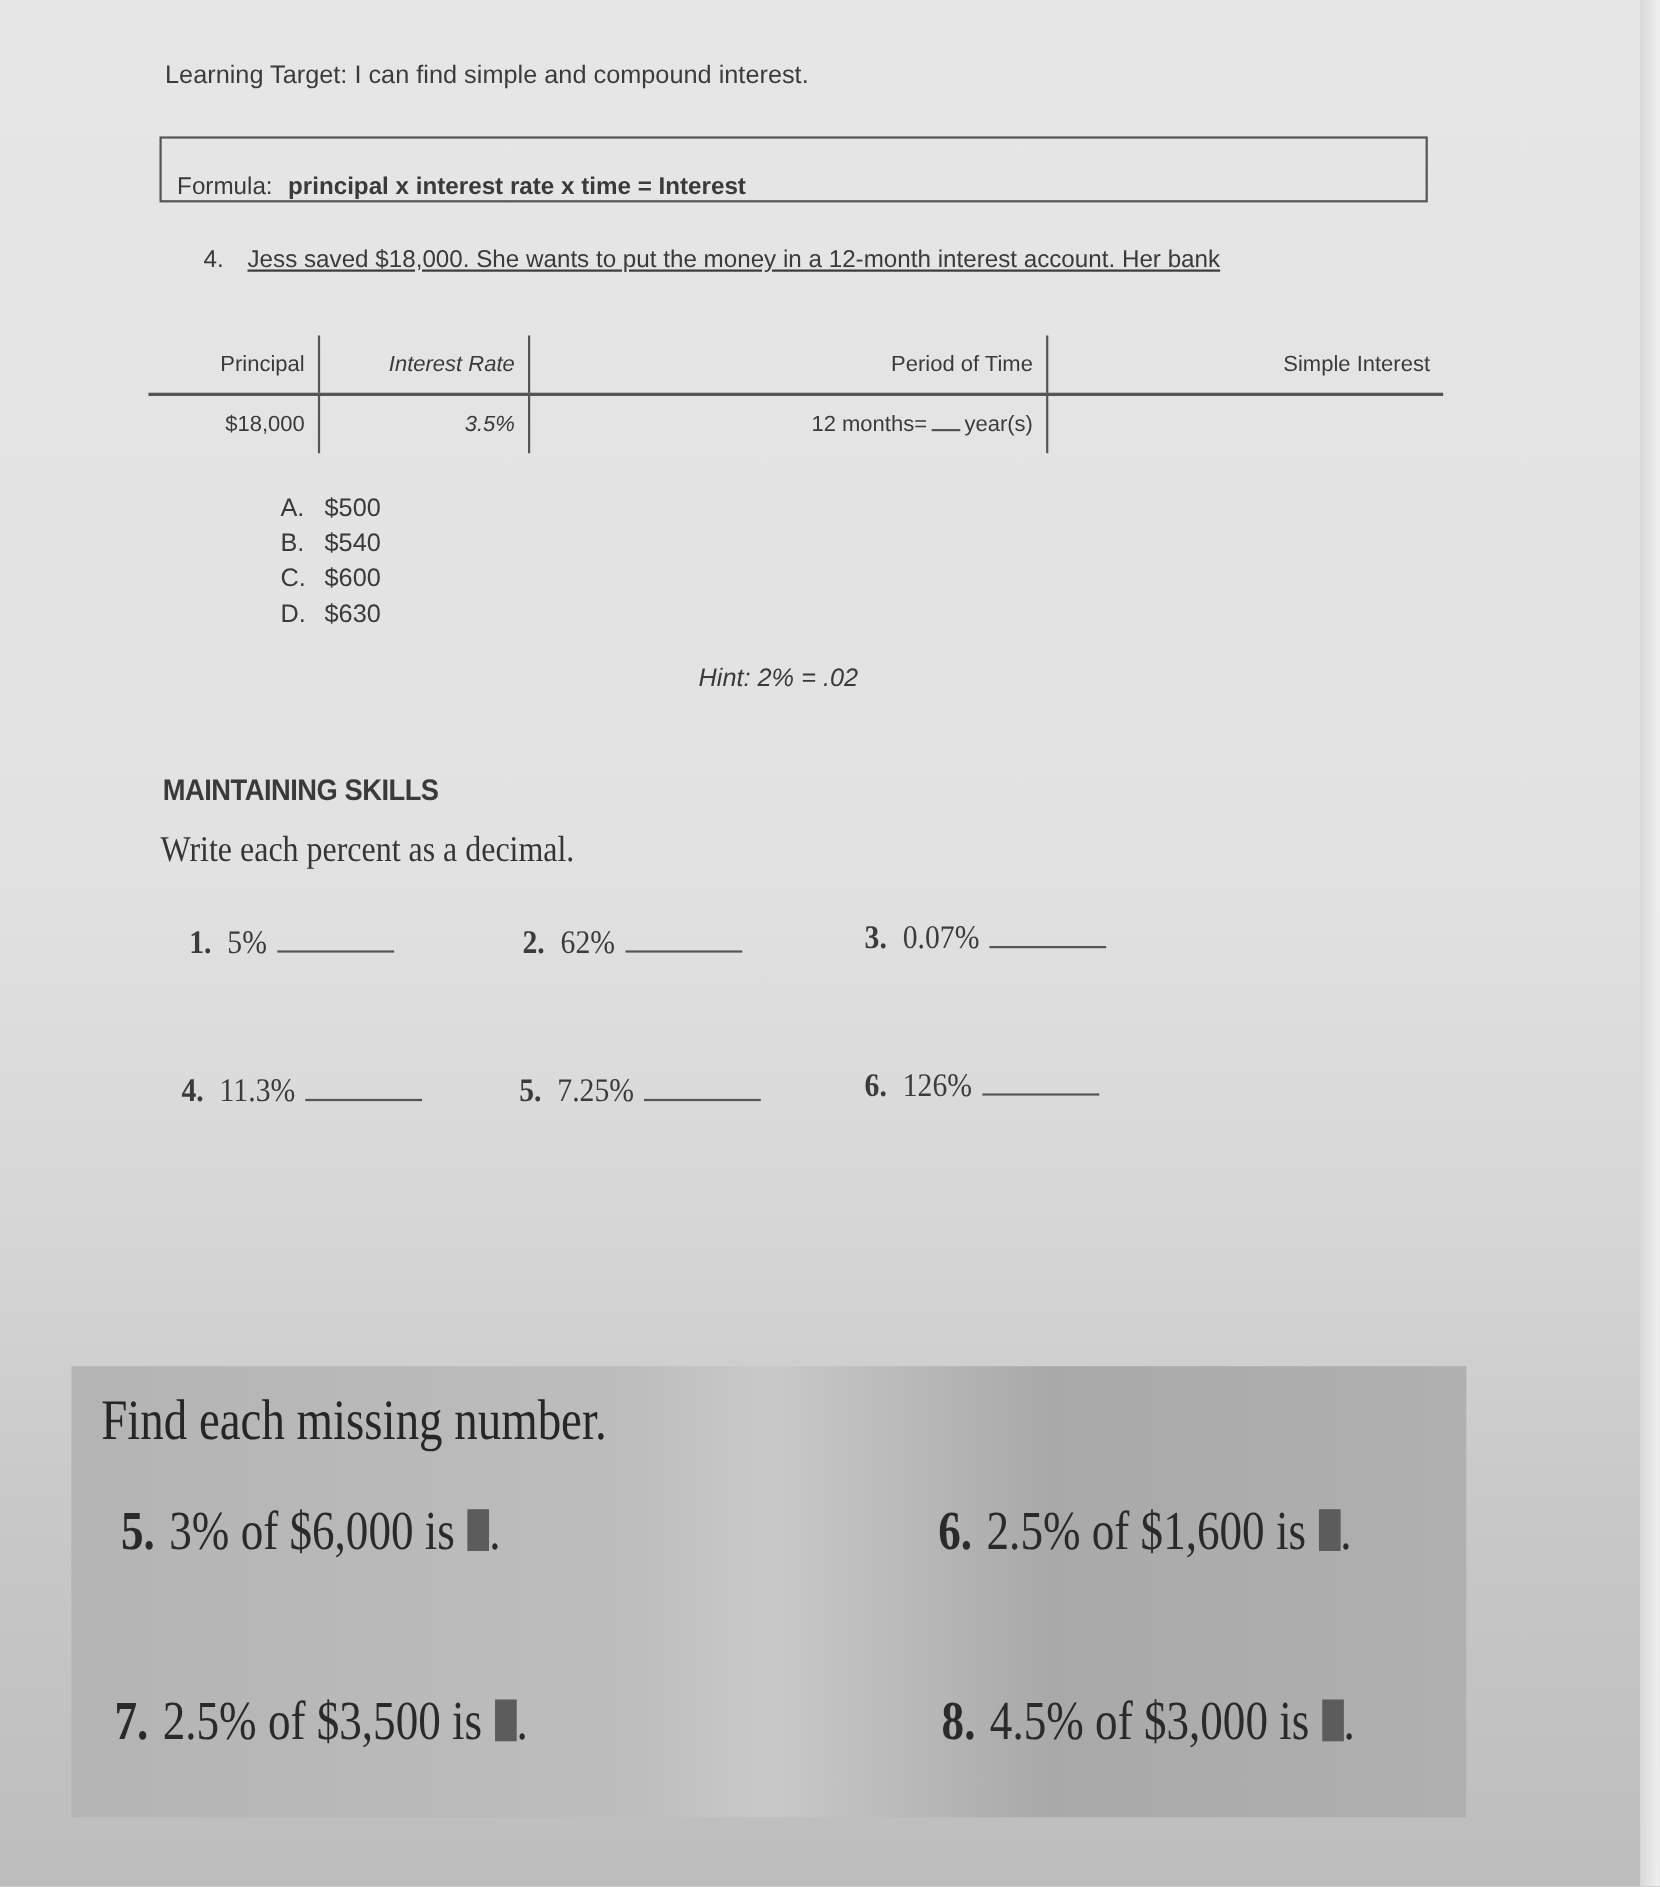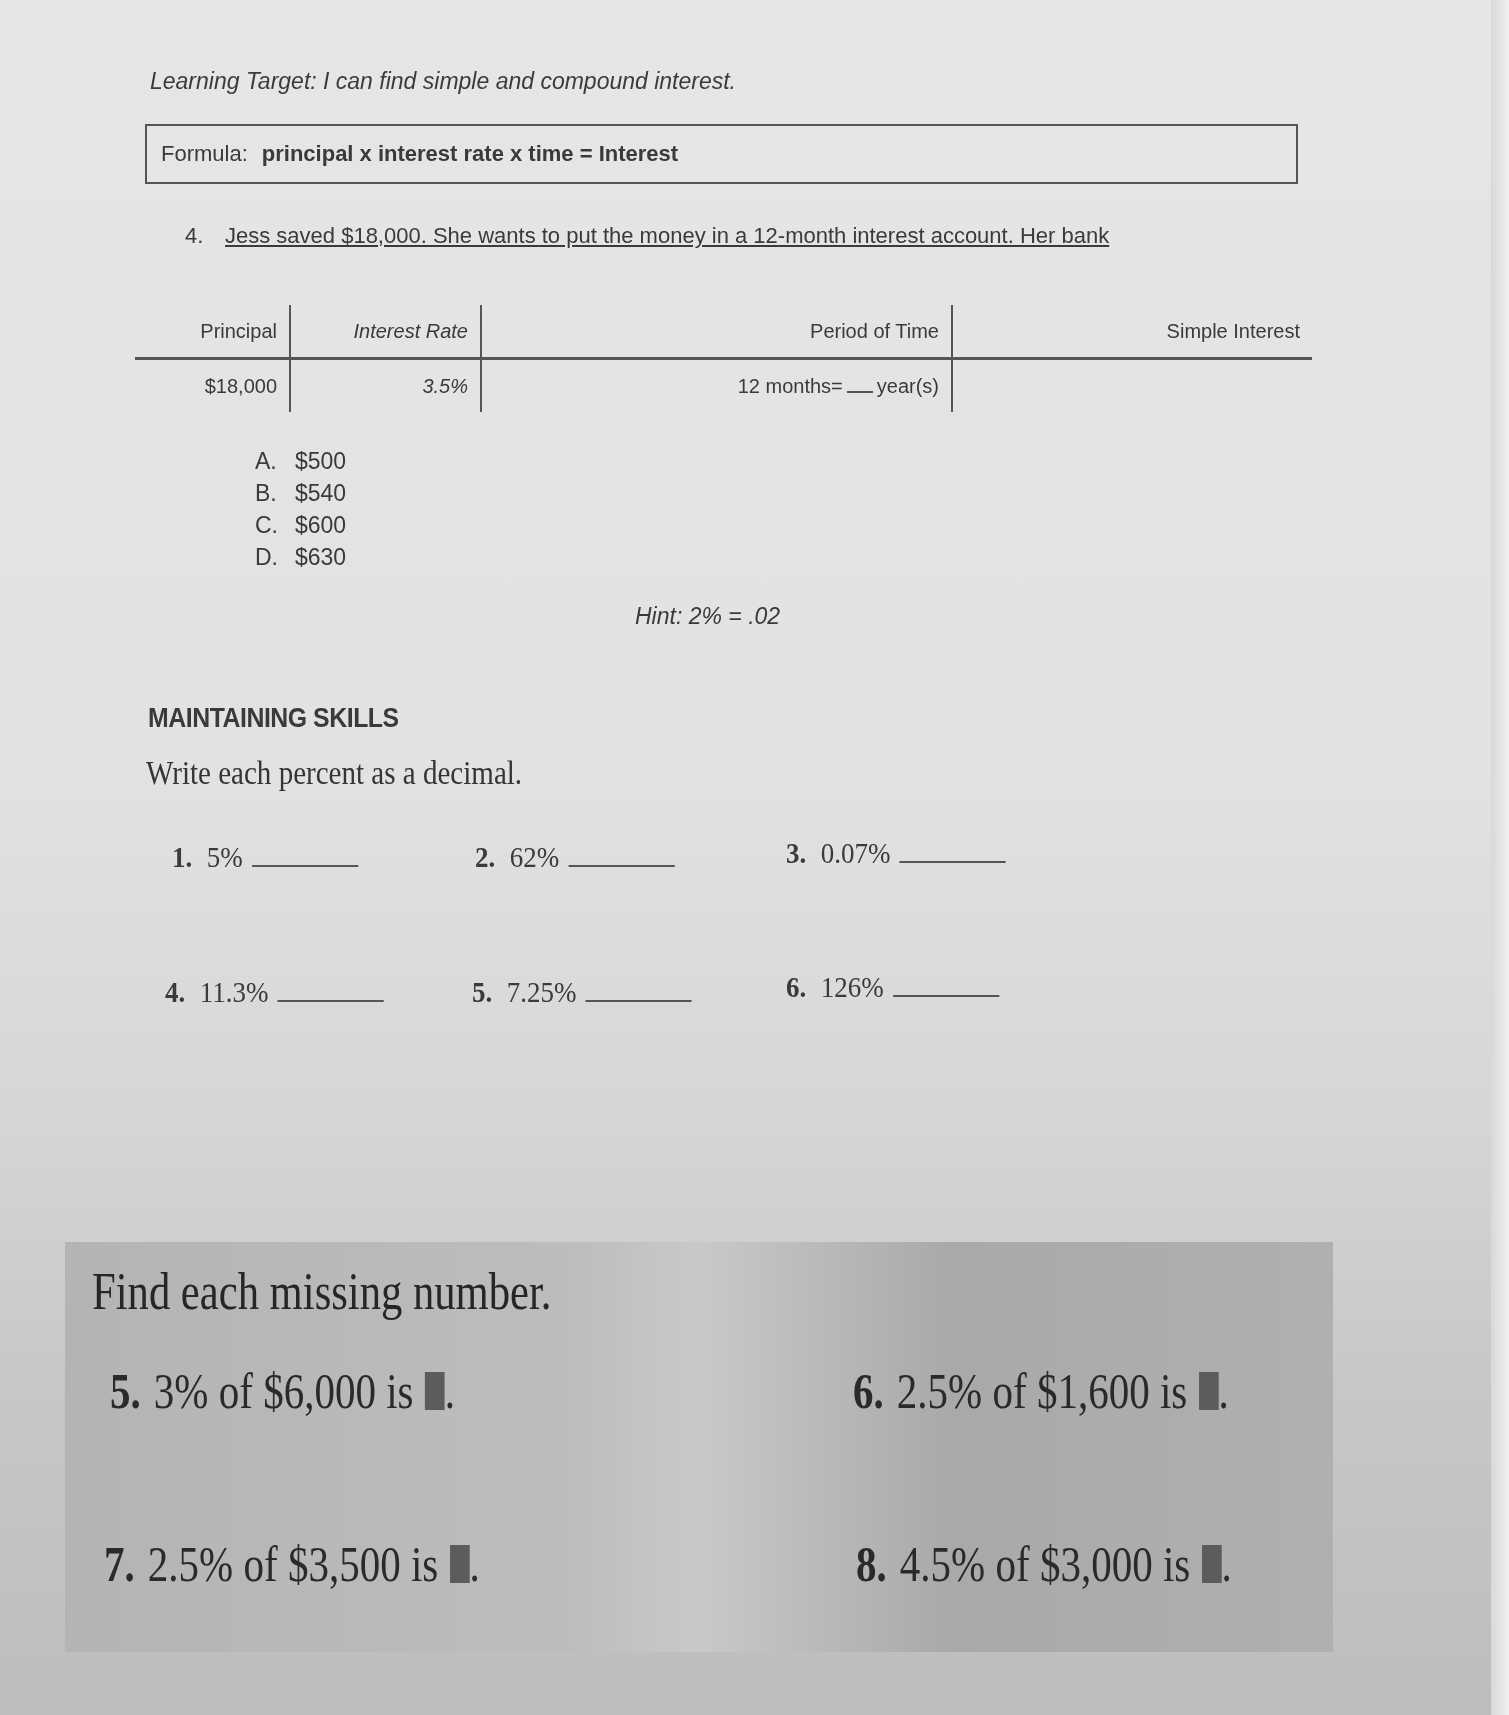--- a/index.html
+++ b/index.html
@@ -12,25 +12,25 @@
   .page {
     position: relative; width: 1509px; height: 1715px;
     background: linear-gradient(180deg, #e6e6e6 0%, #e2e2e2 45%, #d6d6d6 65%, #c8c8c8 80%, #bdbdbd 100%);
     overflow: hidden;
   }
   .page::after {
     content: ""; position: absolute; right: 0; top: 0; width: 18px; height: 100%;
     background: linear-gradient(90deg, #d8d8d8, #f0f0f0);
   }
   .abs { position: absolute; }
-  .learning-target { left: 150px; top: 68px; font-size: 23px; font-style: italic; color: #3b3b3b; }
+  .learning-target { left: 150px; top: 54px; font-size: 23px; color: #3b3b3b; }
   .formula-box {
     left: 145px; top: 124px; width: 1153px; height: 60px;
     border: 2px solid #555; box-sizing: border-box;
-    display: flex; align-items: center; padding-left: 14px; font-size: 22px;
+    display: flex; align-items: flex-end; padding-left: 14px; font-size: 22px;
   }
   .formula-box .lbl { margin-right: 14px; }
   .formula-box .expr { font-weight: bold; }
   .question { left: 185px; top: 220px; width: 1100px; font-size: 22px; line-height: 31px; text-decoration: underline; }
   .question .num { display: inline-block; width: 40px; }
   .question .line2 { padding-left: 40px; }
   table.interest {
     position: absolute; left: 135px; top: 305px; border-collapse: collapse; font-size: 20px;
   }
   table.interest th, table.interest td { text-align: right; font-weight: normal; padding: 0 12px; height: 52px; }

